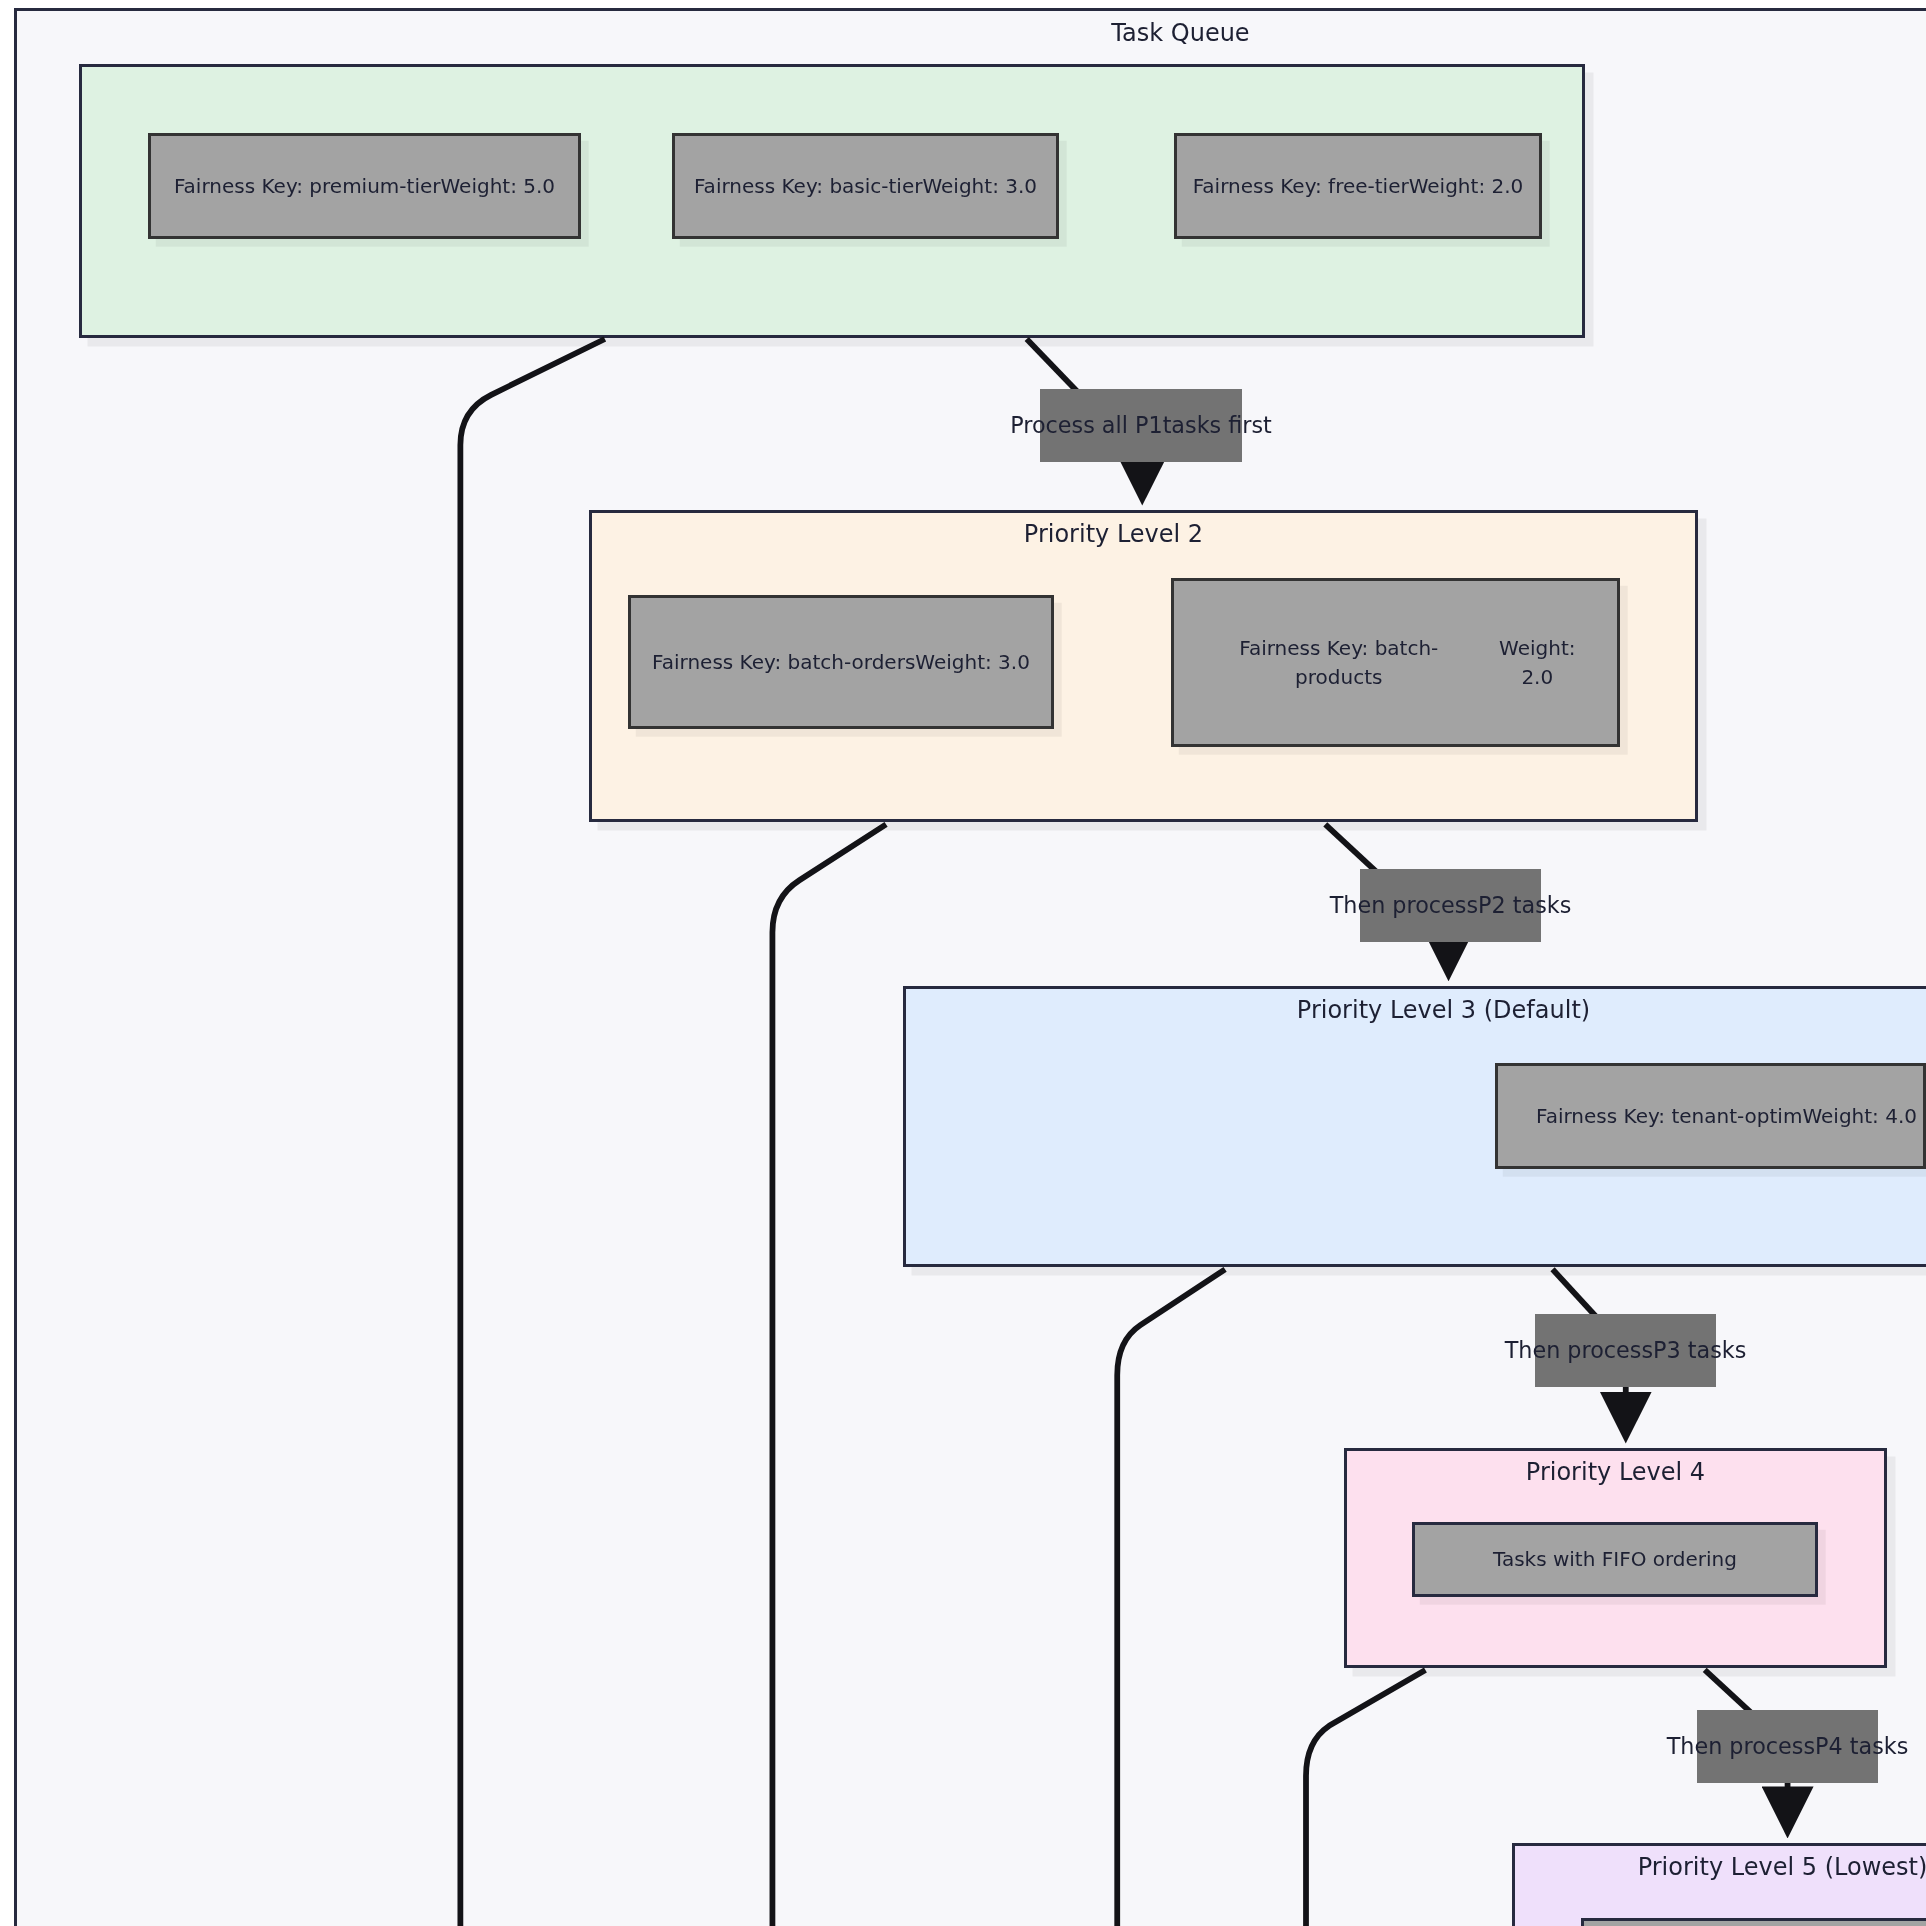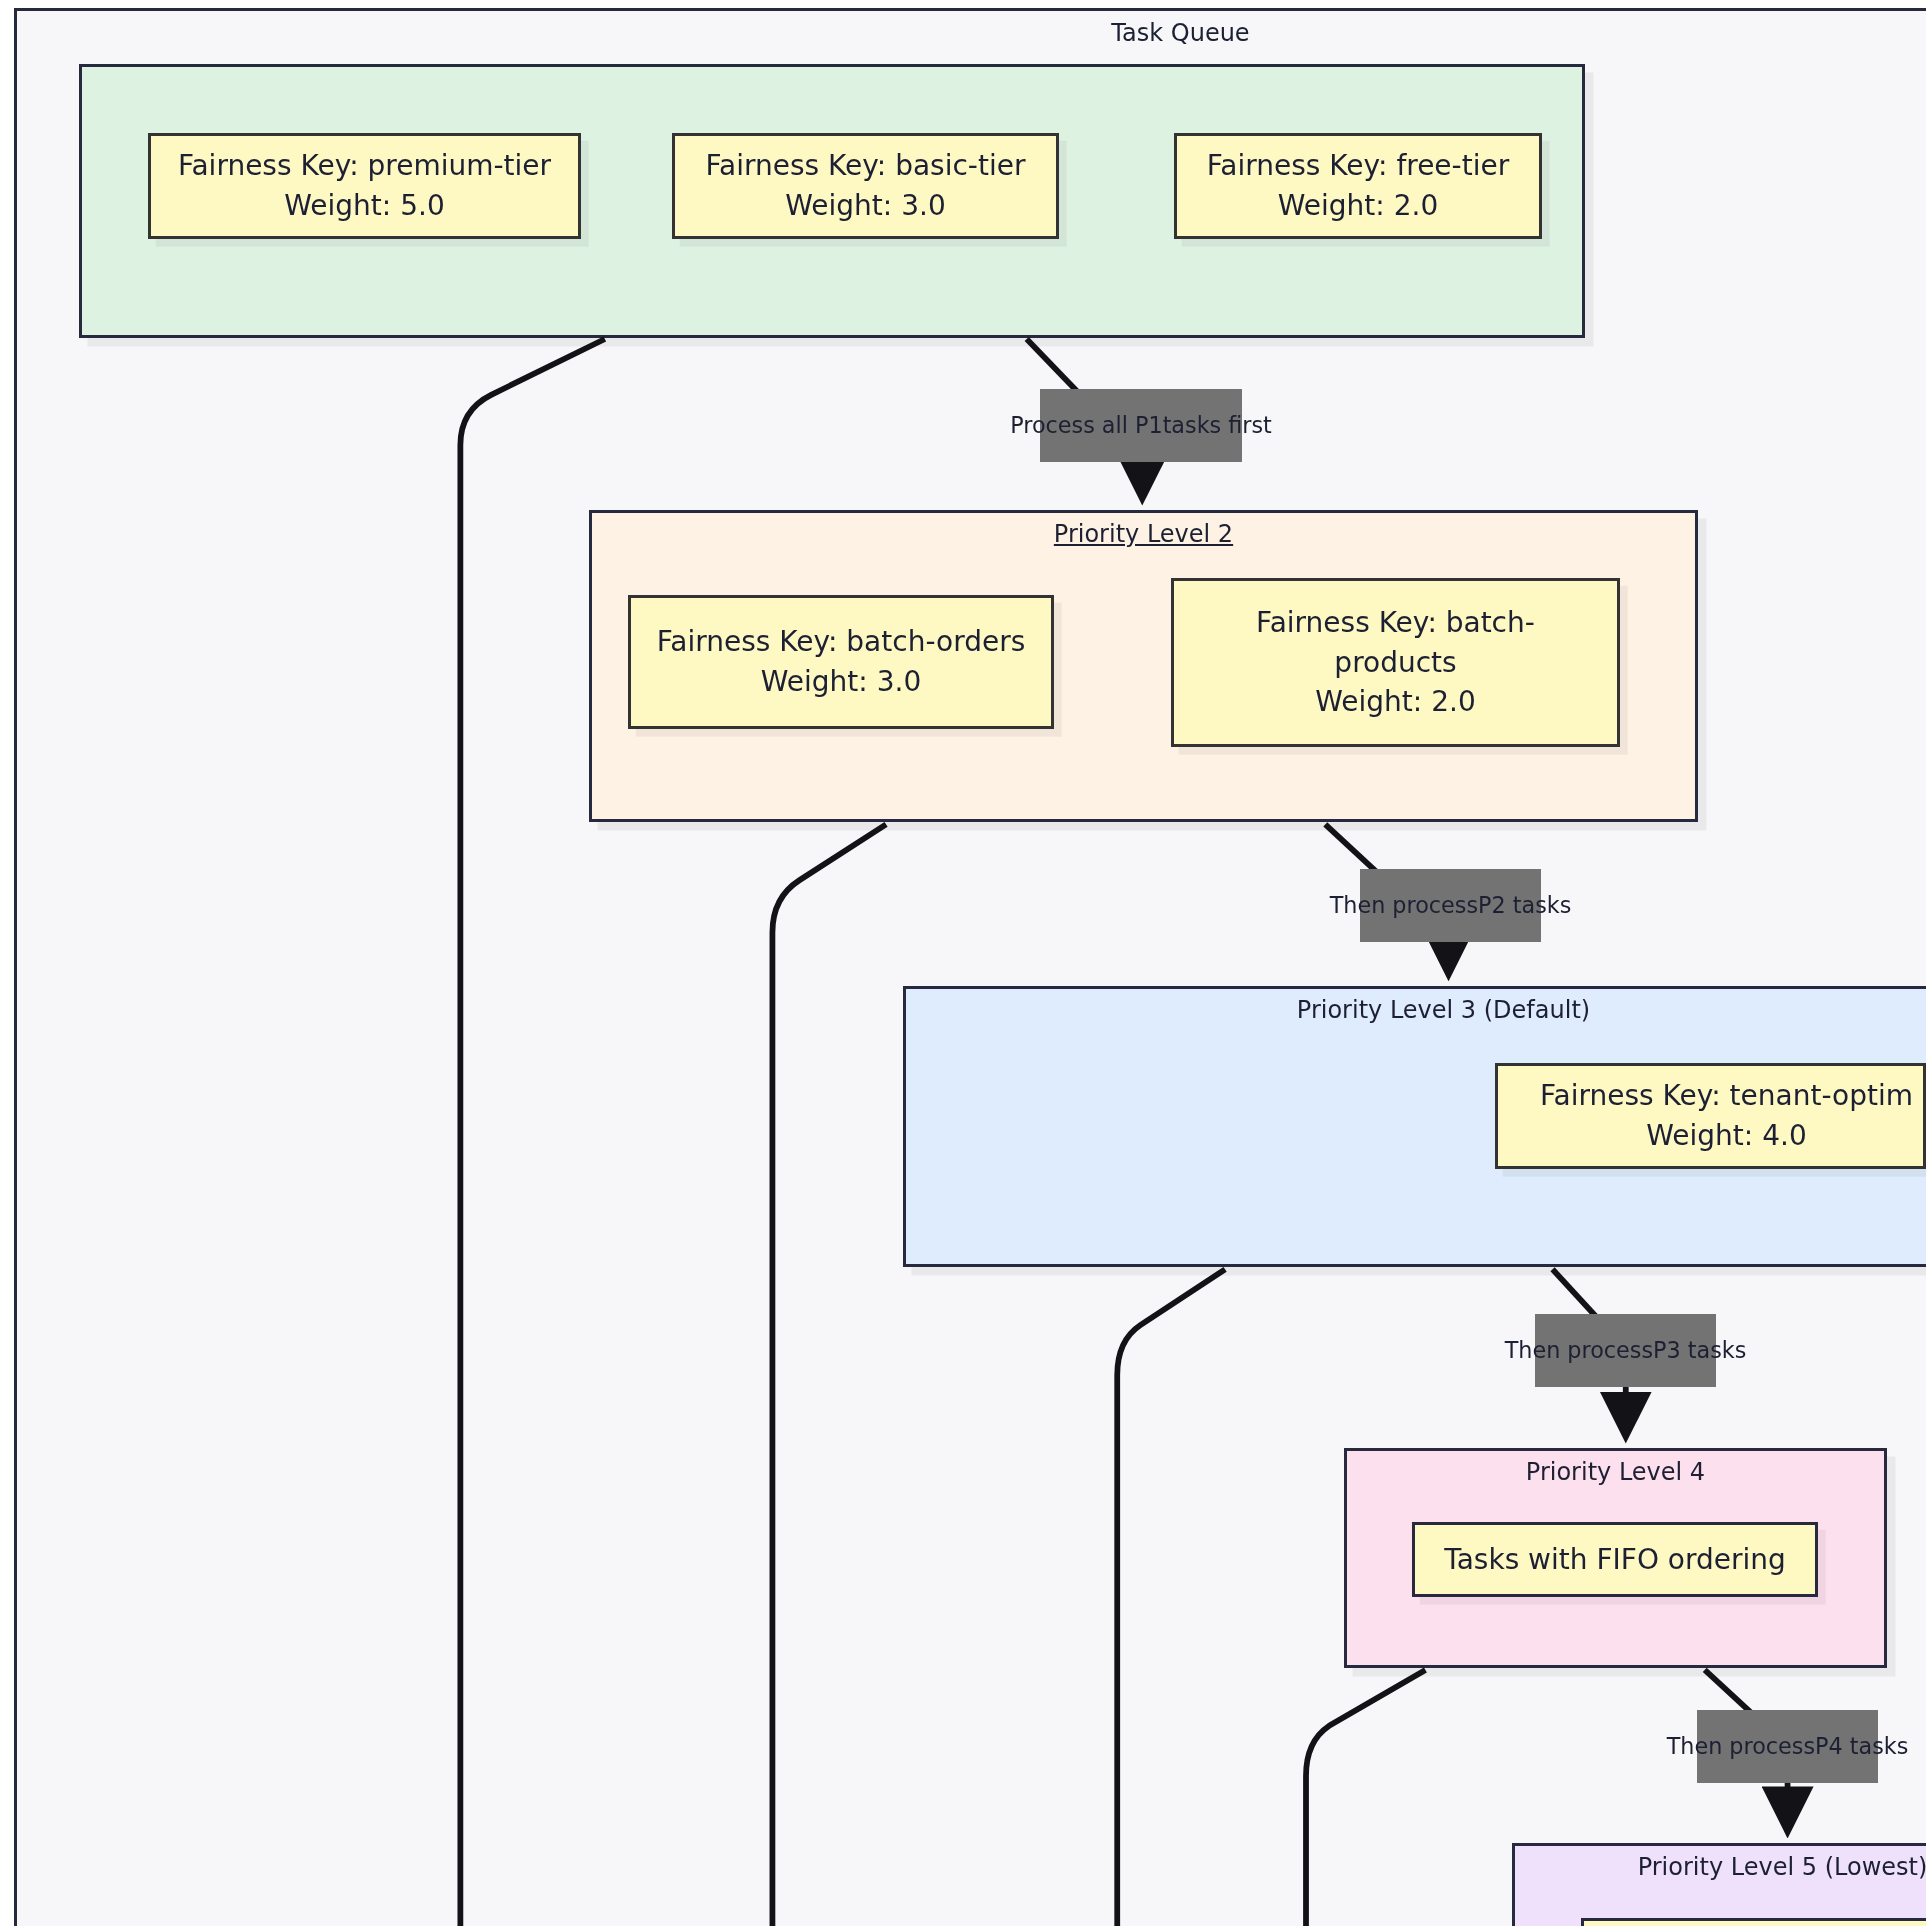--- a/index.html
+++ b/index.html
@@ -37,28 +37,27 @@
     color: #1d2033;
     font-size: 24px;
     line-height: 1;
     white-space: nowrap;
   }
   
   .node {
     position: absolute;
     box-sizing: border-box;
     display: flex;
-    flex-direction: column;
     align-items: center;
     justify-content: center;
     text-align: center;
     color: #1d2033;
-    font-size: 28px;
+    font-size: 20px;
     line-height: 1.42;
-    background: #fef9c3;
+    background: #a3a3a3;
     border: 3.5px solid #333333;
     box-shadow: 7.7px 7.7px 0 0 rgba(0,0,0,0.05);
   }
   .node.dark-border { border-color: #272a3f; }
   .node .ln { display: block; white-space: nowrap; }
   .node.wrap .ln { white-space: normal; }
   
   .edge-label {
     position: absolute;
     box-sizing: border-box;
@@ -94,21 +93,21 @@
     <span class="ln">Fairness Key: basic-tier</span>
     <span class="ln">Weight: 3.0</span>
   </div>
 
   <div class="node" style="left:1150px; top:133px; width:368px; height:106px;margin-left:24px;">
     <span class="ln">Fairness Key: free-tier</span>
     <span class="ln">Weight: 2.0</span>
   </div>
 
   <div class="cluster" style="left:589px; top:510px; width:1109px; height:312px; background:#fdf2e4;"></div>
-  <div class="cluster-title" style="left:589px; top:522px; width:1109px;text-decoration:underline;">Priority Level 2</div>
+  <div class="cluster-title" style="left:559px; top:522px; width:1109px;">Priority Level 2</div>
 
   <div class="node" style="left:628px; top:595px; width:426px; height:134px;">
     <span class="ln">Fairness Key: batch-orders</span>
     <span class="ln">Weight: 3.0</span>
   </div>
 
   <div class="node wrap" style="left:1171px; top:578px; width:449px; height:169px; padding:16px 23px;text-align:center;">
     <span class="ln">Fairness Key: batch-products</span>
     <span class="ln">Weight: 2.0</span>
   </div>

